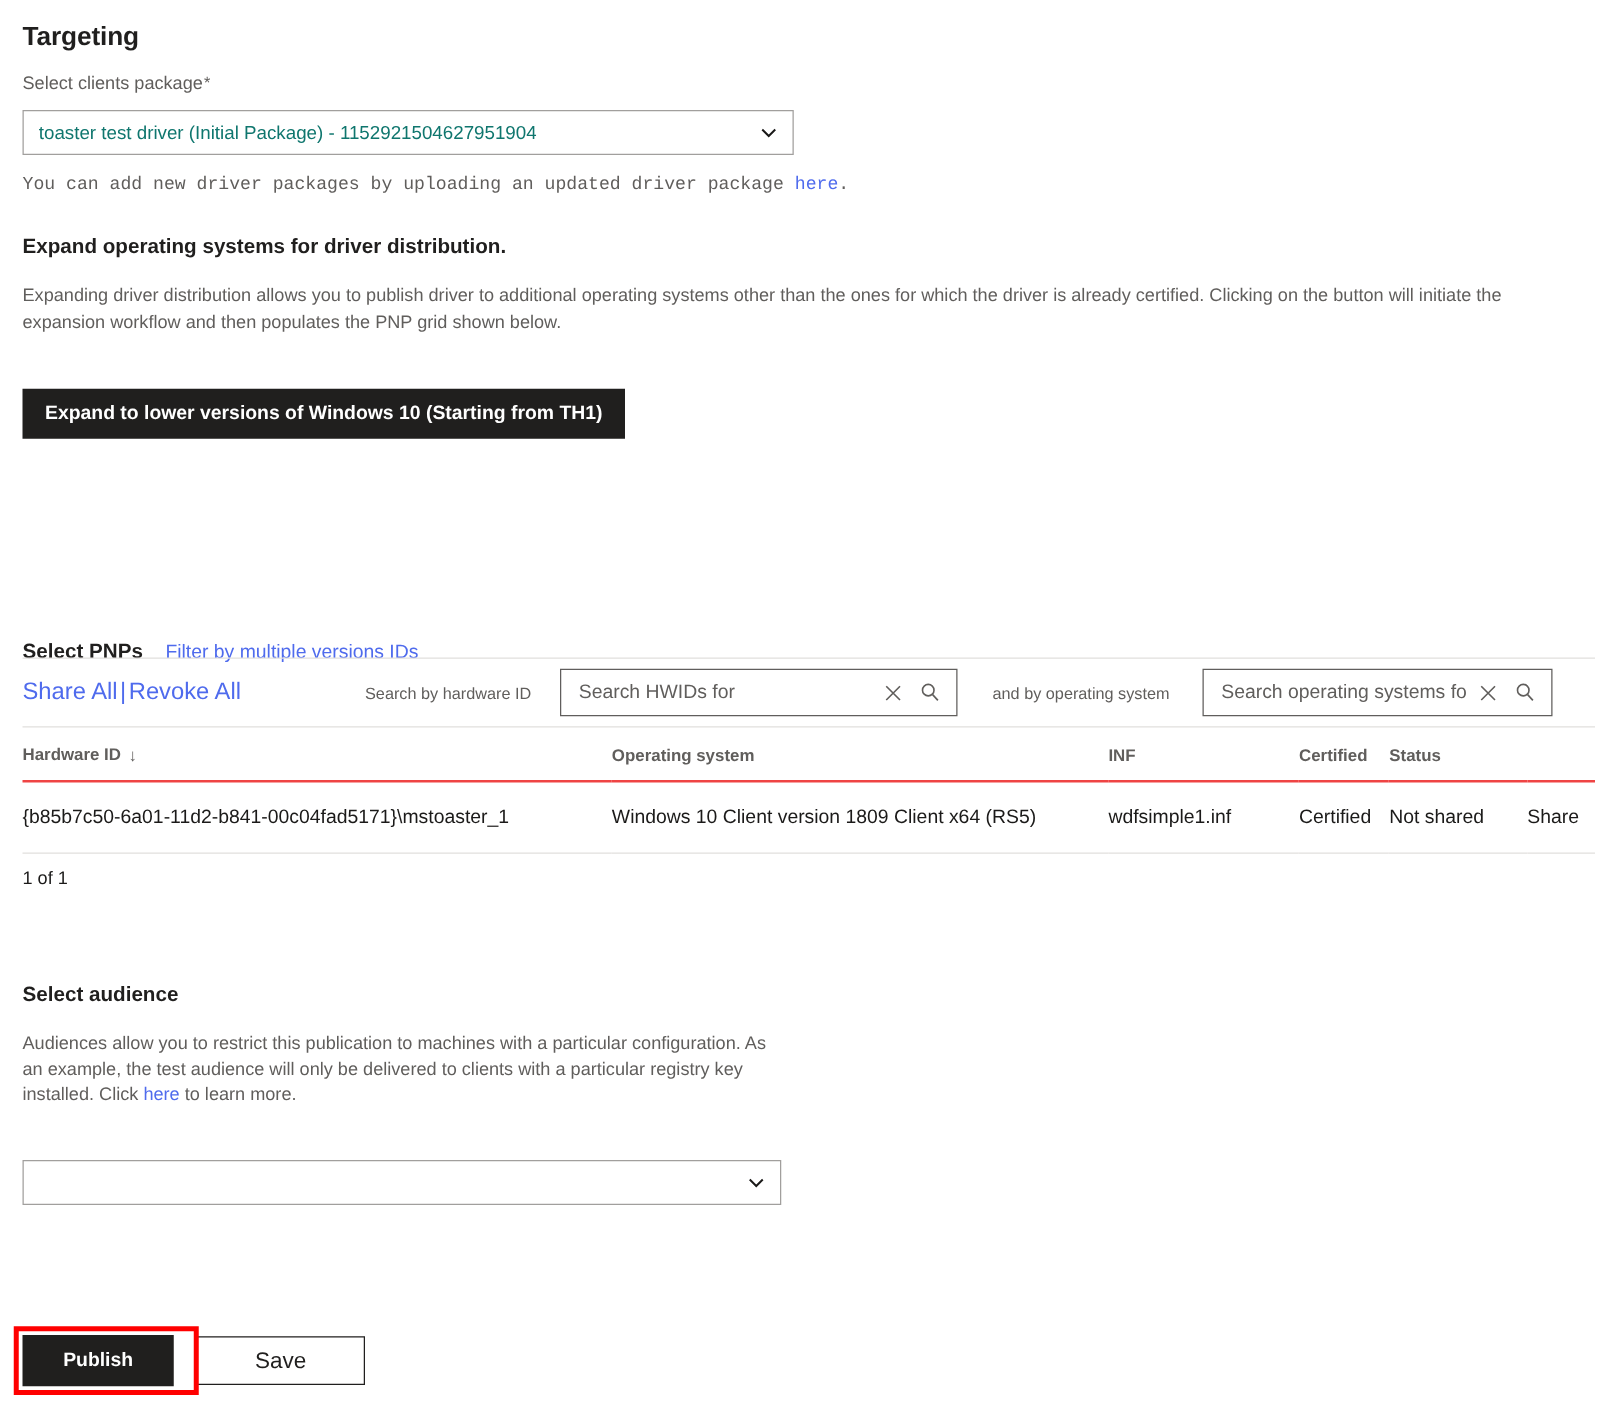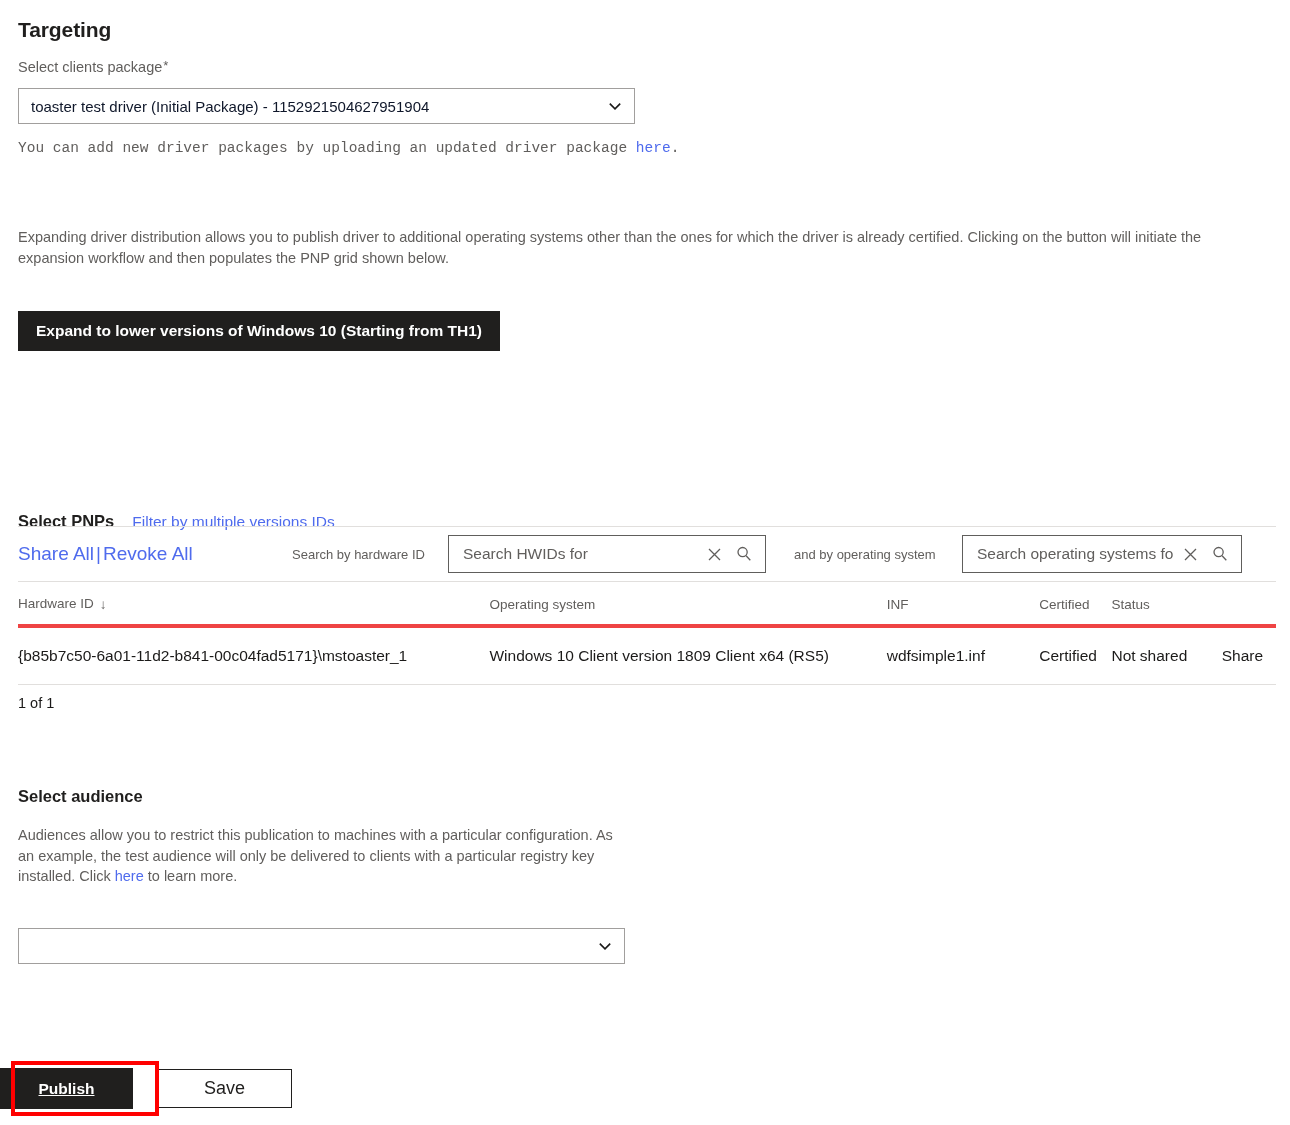--- a/index.html
+++ b/index.html
@@ -72,21 +72,21 @@
   .dropdown {
     position: relative;
     box-sizing: border-box;
     border: 1px solid #a19f9d;
     background: #ffffff;
     height: 36px;
     display: flex;
     align-items: center;
     padding: 0 34px 0 12px;
     font-size: 15px;
-    color: #0f172a;
+    color: #0f766e;
     cursor: pointer;
   }
   .dropdown .dd-value {
     white-space: nowrap;
     overflow: hidden;
     text-overflow: ellipsis;
   }
   .dropdown .chev {
     position: absolute;
     right: 12px;
@@ -183,25 +183,25 @@
     flex: 0 0 auto;
   }
 
   table.pnp-table {
     width: 100%;
     border-collapse: collapse;
     table-layout: fixed;
   }
   table.pnp-table th {
     font-size: 13.5px;
-    font-weight: normal;
+    font-weight: bold;
     color: #605e5c;
     text-align: left;
     padding: 14px 0 12px 0;
-    border-bottom: 4px solid #ef4444;
+    border-bottom: 2px solid #ef4444;
   }
   table.pnp-table td {
     font-size: 15.5px;
     color: #1b1a19;
     text-align: left;
     padding: 19px 0 19px 0;
     border-bottom: 1px solid #e1dfdd;
     white-space: nowrap;
   }
   th.c-hwid   { width: 470px; padding-left: 14px; }
@@ -247,20 +247,21 @@
       <svg width="14" height="14" viewBox="0 0 14 14" aria-hidden="true">
         <path d="M1.8 4.6 L7 9.8 L12.2 4.6" fill="none" stroke="#1b1a19" stroke-width="1.6"></path>
       </svg>
     </span>
   </div>
 
   <div class="abs helper-text" style="left:18px; top:140px;font-family:Liberation Mono, monospace;">
     <span>You can add new driver packages by uploading an updated driver package </span><a class="link" href="#">here</a><span>.</span>
   </div>
 
+  <h2 class="h-sub abs" style="left:18px; top:188px;">Expand operating systems for driver distribution.</h2>
 
   <p class="body-text abs" style="left:18px; top:227px; width:1210px;">Expanding driver distribution allows you to publish driver to additional operating systems other than the ones for which the driver is already certified. Clicking on the button will initiate the expansion workflow and then populates the PNP grid shown below.</p>
 
   <button class="btn-dark abs" style="left:18px; top:311px;">Expand to lower versions of Windows 10 (Starting from TH1)</button>
 
 
   <div class="pnp-header-row abs" style="left:18px; top:512px;">
     <span class="h-sub">Select PNPs</span>
     <a class="link" href="#" style="font-size:15.5px;">Filter by multiple versions IDs</a>
   </div>
@@ -344,19 +345,19 @@
 
   <div class="dropdown abs" style="left:18px; top:928px; width:607px; border-color:#a19f9d;">
     <span class="dd-value"></span>
     <span class="chev">
       <svg width="14" height="14" viewBox="0 0 14 14" aria-hidden="true">
         <path d="M1.8 4.6 L7 9.8 L12.2 4.6" fill="none" stroke="#1b1a19" stroke-width="1.6"></path>
       </svg>
     </span>
   </div>
 
-  <button class="btn-dark abs" style="left:0; top:1068px; width:133px; height:41px;text-decoration:underline;">Publish</button>
+  <button class="btn-dark abs" style="left:18px; top:1068px; width:121px; height:41px;">Publish</button>
 
   <button class="btn-light abs" style="left:157px; top:1069px; width:135px; height:39px;">Save</button>
 
   <div class="highlight-box" style="left:11px; top:1061px; width:148px; height:55px;"></div>
 
 </div>
 
 </body></html>

